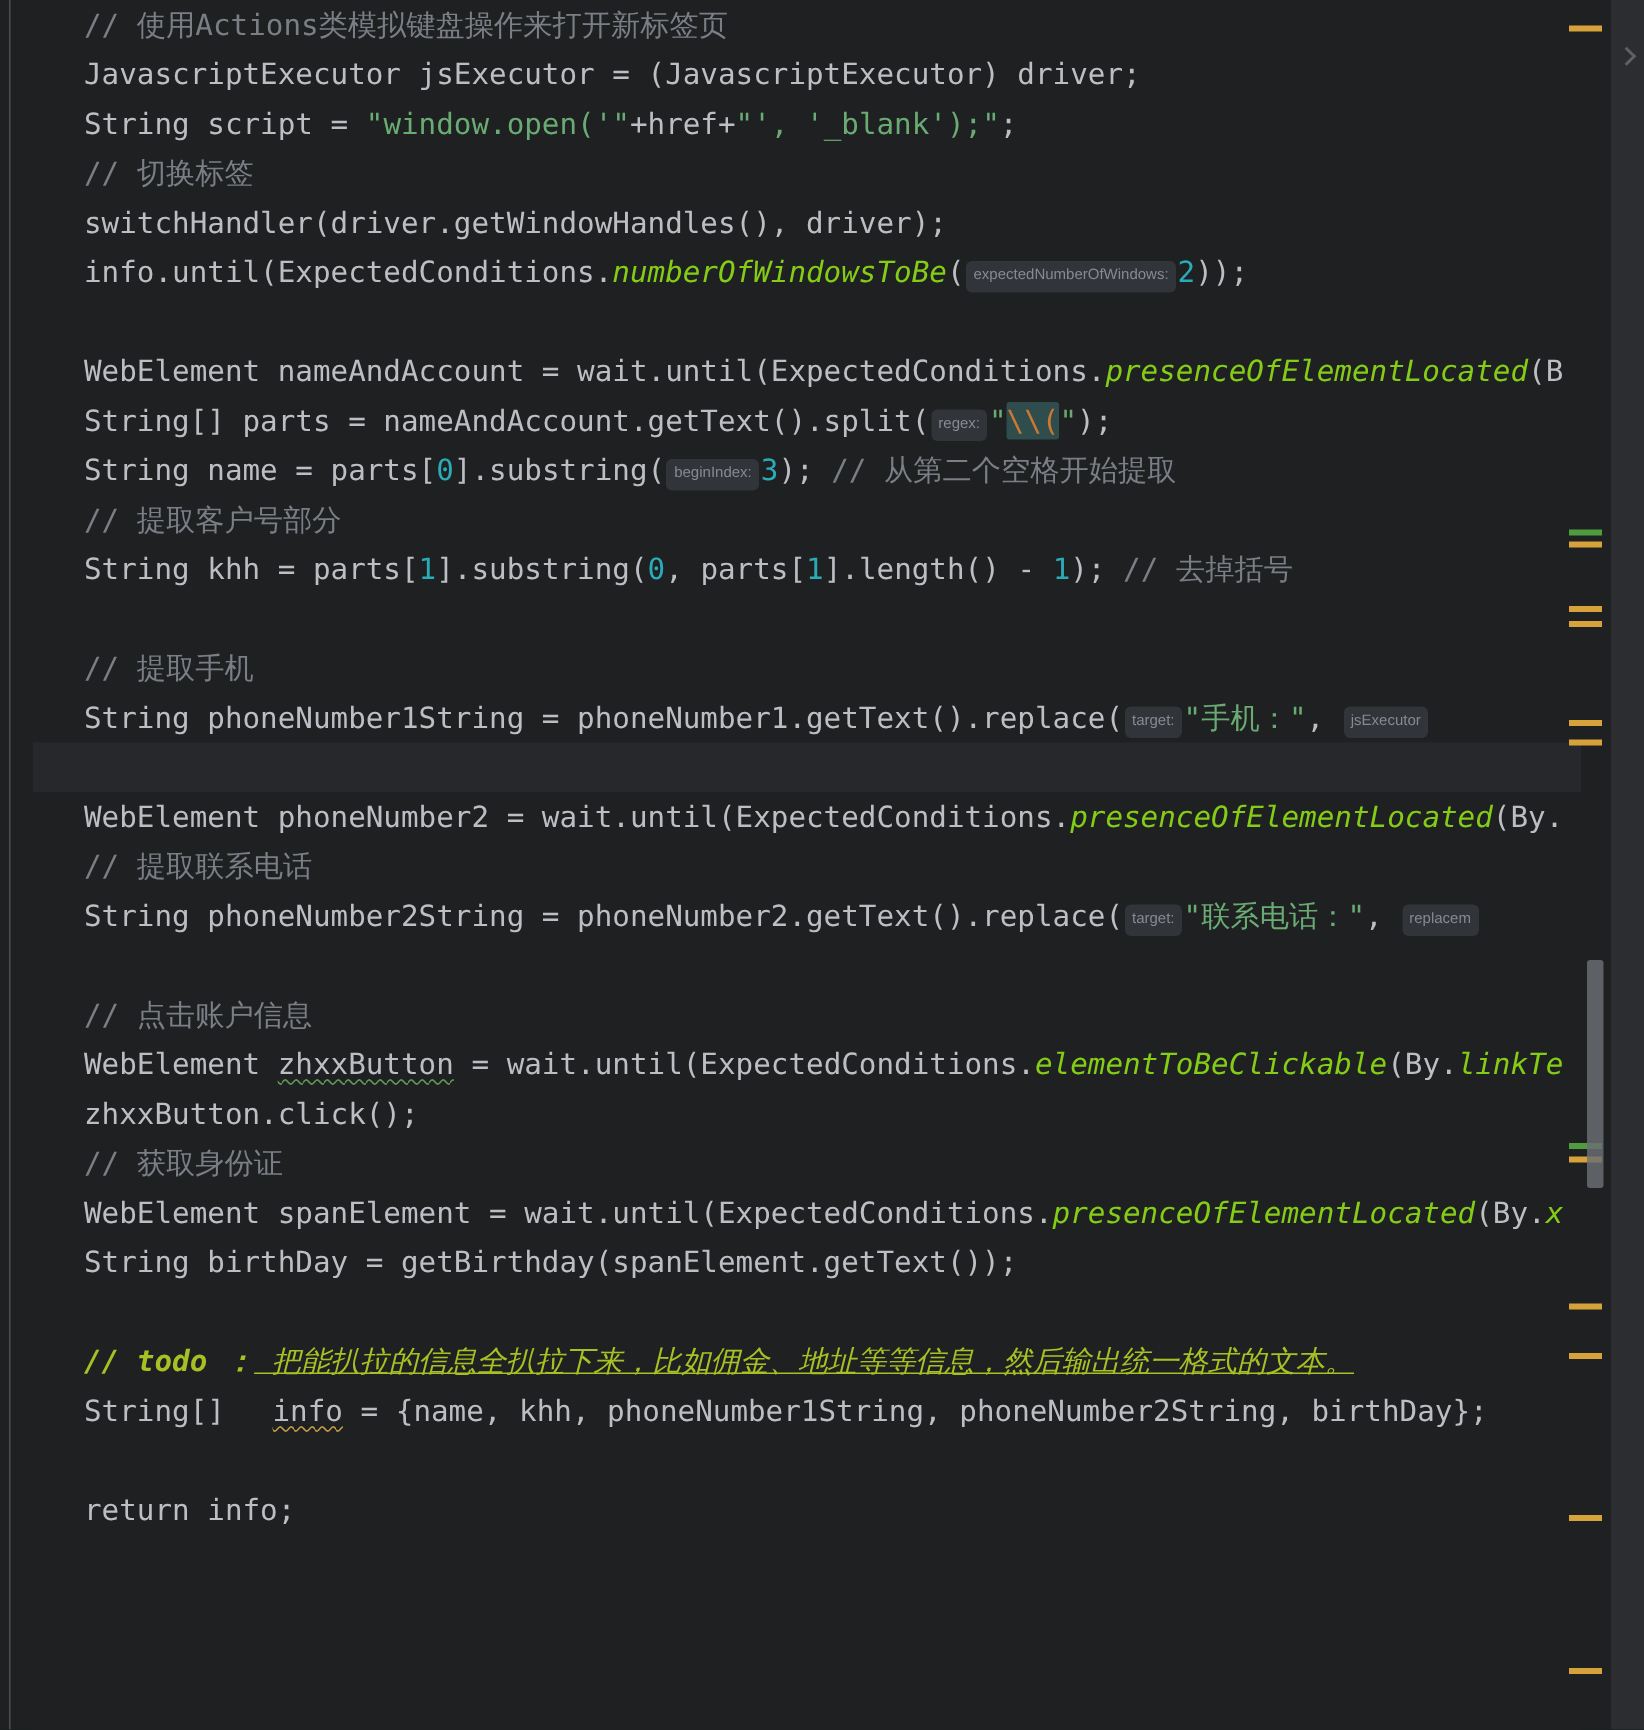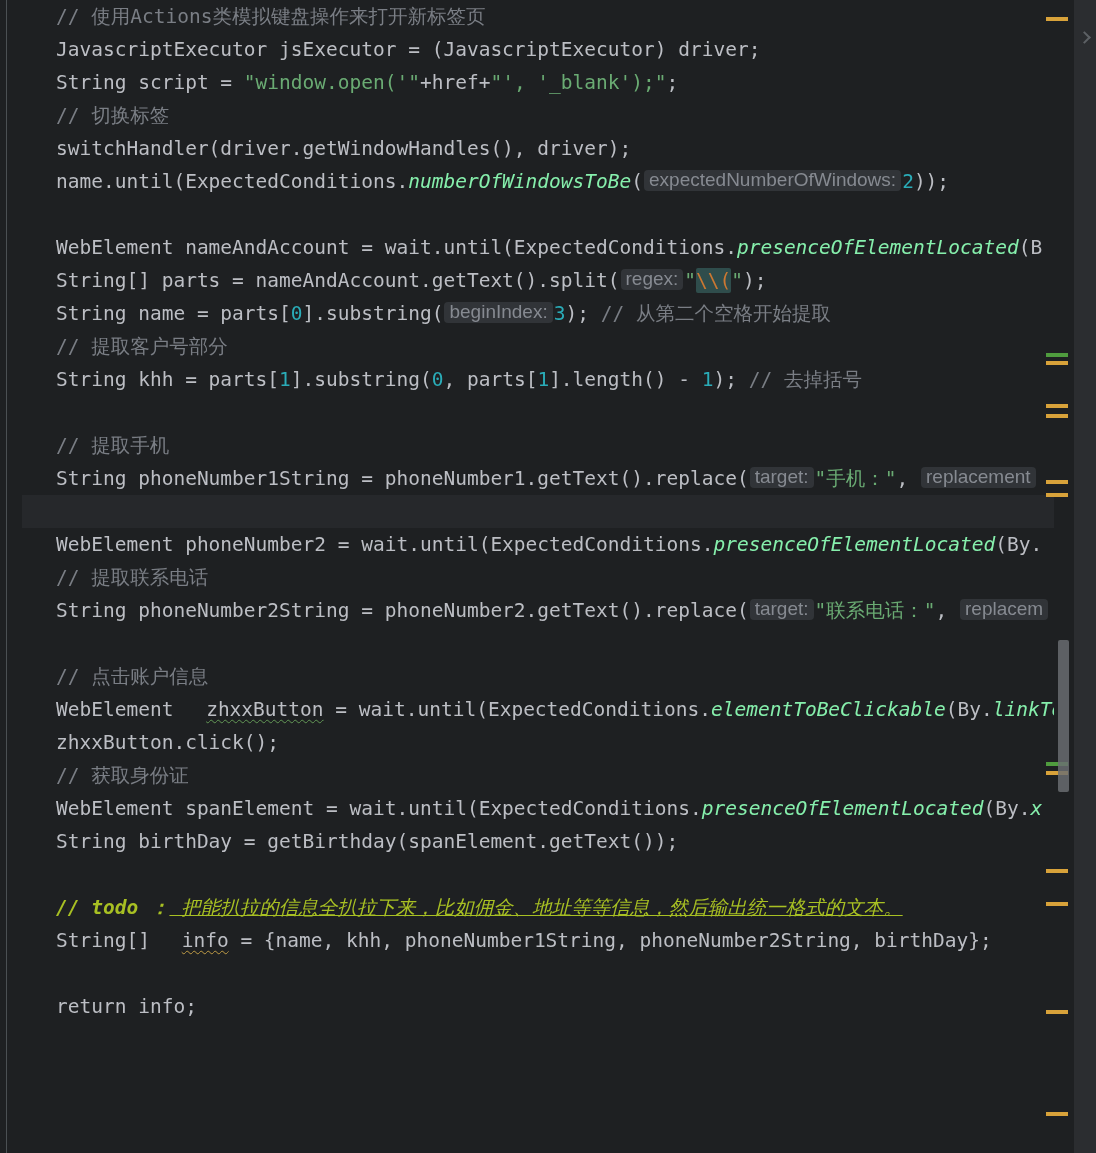--- a/index.html
+++ b/index.html
@@ -52,52 +52,51 @@
     color: #bcbec4;
     padding-left: 34px;
   }
   .line.caretline { background: #26282b; }
 
   
   .tok-plain   { color: #bcbec4; }
   .tok-comment { color: #7a7e85; text-align: right; }
   .tok-string  { color: #6aab73; }
   .tok-number  { color: #2aacb8; }
-  .tok-static  { color: #86efac; font-style: italic; }
+  .tok-static  { color: #84cc16; font-style: italic; }
   .tok-todo    { color: #a8c023; font-style: italic; font-weight: bold; }
   .tok-todo-text { color: #a8c023; font-style: italic; text-decoration: underline; }
   .tok-escape  { color: #cc7832; }
 
   
   .hint {
     display: inline-block;
     background: #313438;
     color: #868a91;
     border-radius: 4px;
-    font-size: 19px;
+    font-size: 10px;
     font-family: "Liberation Sans", sans-serif;
     padding: 1px 5px 2px 5px;
     line-height: 18px;
     vertical-align: 2px;
     margin: 0 1px;
   }
 
   
   .hl-search {
     background: #2f4d4c;
     border-radius: 2px;
     padding: 1px 0;
   }
 
   
   .squiggle-green {
     text-decoration: underline wavy #629755;
     text-decoration-thickness: 1px;
     text-underline-offset: 3px;
-    margin-left: 21px;
   }
   .squiggle-amber {
     text-decoration: underline wavy #bf9b45;
     text-decoration-thickness: 1px;
     text-underline-offset: 3px;
     margin-left: 20px;
   }
 
   
   .stripe-gutter {
@@ -162,30 +161,30 @@
   <div class="left-strip">
     <div class="indent-guide"></div>
   </div>
 
   <div class="code-surface" id="code-surface">
       <div class="line"><span class="tok-comment">// 使用Actions类模拟键盘操作来打开新标签页</span></div>
       <div class="line"><span class="tok-plain">JavascriptExecutor jsExecutor = (JavascriptExecutor) driver;</span></div>
       <div class="line"><span class="tok-plain">String script = </span><span class="tok-string">"window.open('"</span><span class="tok-plain">+href+</span><span class="tok-string">"', '_blank');"</span><span class="tok-plain">;</span></div>
       <div class="line"><span class="tok-comment">// 切换标签</span></div>
       <div class="line"><span class="tok-plain">switchHandler(driver.getWindowHandles(), driver);</span></div>
-      <div class="line"><span class="tok-plain">name.until(ExpectedConditions.</span><span class="tok-static">numberOfWindowsToBe</span><span class="tok-plain">(</span><span class="hint">expectedNumberOfWindows:</span><span class="tok-number">2</span><span class="tok-plain">));</span></div>
+      <div class="line"><span class="tok-plain">info.until(ExpectedConditions.</span><span class="tok-static">numberOfWindowsToBe</span><span class="tok-plain">(</span><span class="hint">expectedNumberOfWindows:</span><span class="tok-number">2</span><span class="tok-plain">));</span></div>
       <div class="line">&nbsp;</div>
       <div class="line"><span class="tok-plain">WebElement nameAndAccount = wait.until(ExpectedConditions.</span><span class="tok-static">presenceOfElementLocated</span><span class="tok-plain">(B</span></div>
       <div class="line"><span class="tok-plain">String[] parts = nameAndAccount.getText().split(</span><span class="hint">regex:</span><span class="tok-string">"</span><span class="hl-search tok-escape">\\(</span><span class="tok-string">"</span><span class="tok-plain">);</span></div>
       <div class="line"><span class="tok-plain">String name = parts[</span><span class="tok-number">0</span><span class="tok-plain">].substring(</span><span class="hint">beginIndex:</span><span class="tok-number">3</span><span class="tok-plain">); </span><span class="tok-comment">// 从第二个空格开始提取</span></div>
       <div class="line"><span class="tok-comment">// 提取客户号部分</span></div>
       <div class="line"><span class="tok-plain">String khh = parts[</span><span class="tok-number">1</span><span class="tok-plain">].substring(</span><span class="tok-number">0</span><span class="tok-plain">, parts[</span><span class="tok-number">1</span><span class="tok-plain">].length() - </span><span class="tok-number">1</span><span class="tok-plain">); </span><span class="tok-comment">// 去掉括号</span></div>
       <div class="line">&nbsp;</div>
       <div class="line"><span class="tok-comment">// 提取手机</span></div>
-      <div class="line"><span class="tok-plain">String phoneNumber1String = phoneNumber1.getText().replace(</span><span class="hint">target:</span><span class="tok-string">"手机："</span><span class="tok-plain">, </span><span class="hint">replacement</span></div>
+      <div class="line"><span class="tok-plain">String phoneNumber1String = phoneNumber1.getText().replace(</span><span class="hint">target:</span><span class="tok-string">"手机："</span><span class="tok-plain">, </span><span class="hint">jsExecutor</span></div>
       <div class="line caretline">&nbsp;</div>
       <div class="line"><span class="tok-plain">WebElement phoneNumber2 = wait.until(ExpectedConditions.</span><span class="tok-static">presenceOfElementLocated</span><span class="tok-plain">(By.</span></div>
       <div class="line"><span class="tok-comment">// 提取联系电话</span></div>
       <div class="line"><span class="tok-plain">String phoneNumber2String = phoneNumber2.getText().replace(</span><span class="hint">target:</span><span class="tok-string">"联系电话："</span><span class="tok-plain">, </span><span class="hint">replacem</span></div>
       <div class="line">&nbsp;</div>
       <div class="line"><span class="tok-comment">// 点击账户信息</span></div>
       <div class="line"><span class="tok-plain">WebElement </span><span class="tok-plain squiggle-green">zhxxButton</span><span class="tok-plain"> = wait.until(ExpectedConditions.</span><span class="tok-static">elementToBeClickable</span><span class="tok-plain">(By.</span><span class="tok-static">linkTe</span></div>
       <div class="line"><span class="tok-plain">zhxxButton.click();</span></div>
       <div class="line"><span class="tok-comment">// 获取身份证</span></div>
       <div class="line"><span class="tok-plain">WebElement spanElement = wait.until(ExpectedConditions.</span><span class="tok-static">presenceOfElementLocated</span><span class="tok-plain">(By.</span><span class="tok-static">x</span></div>

